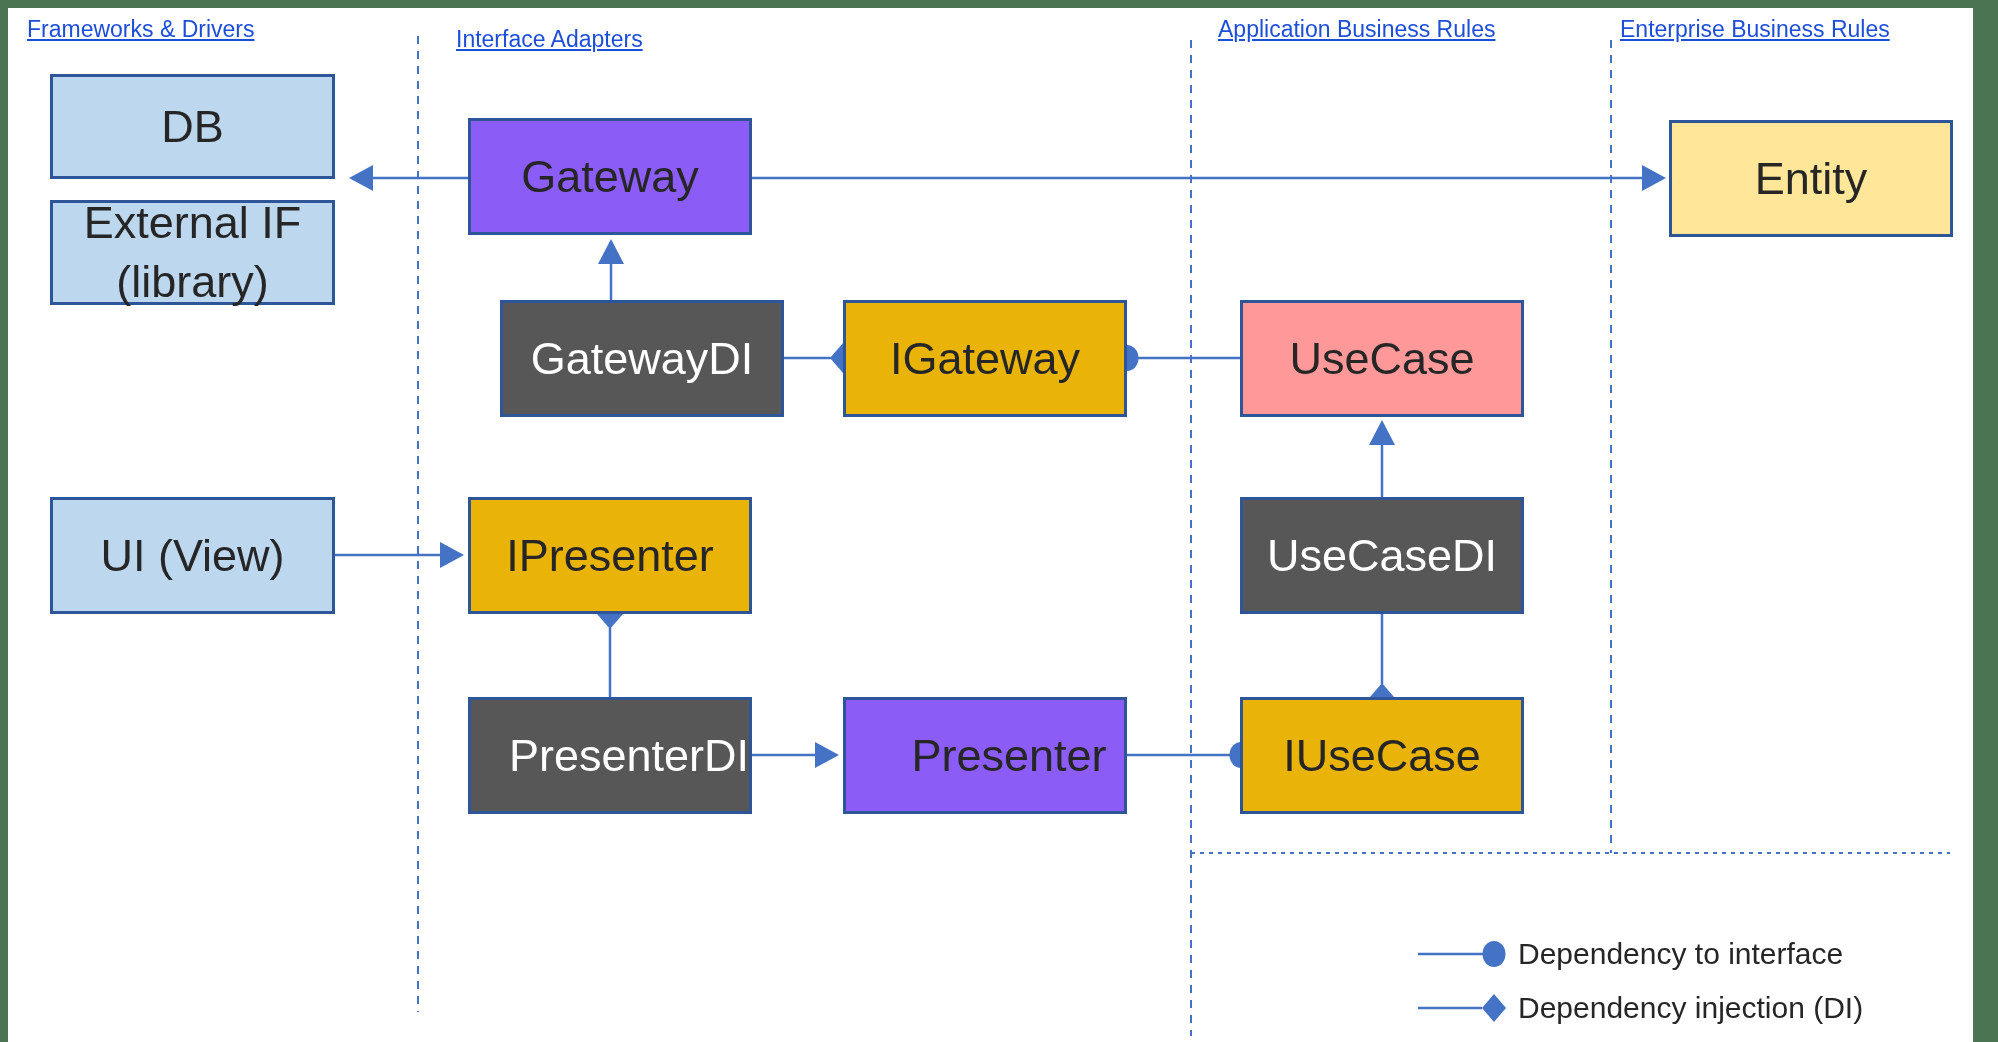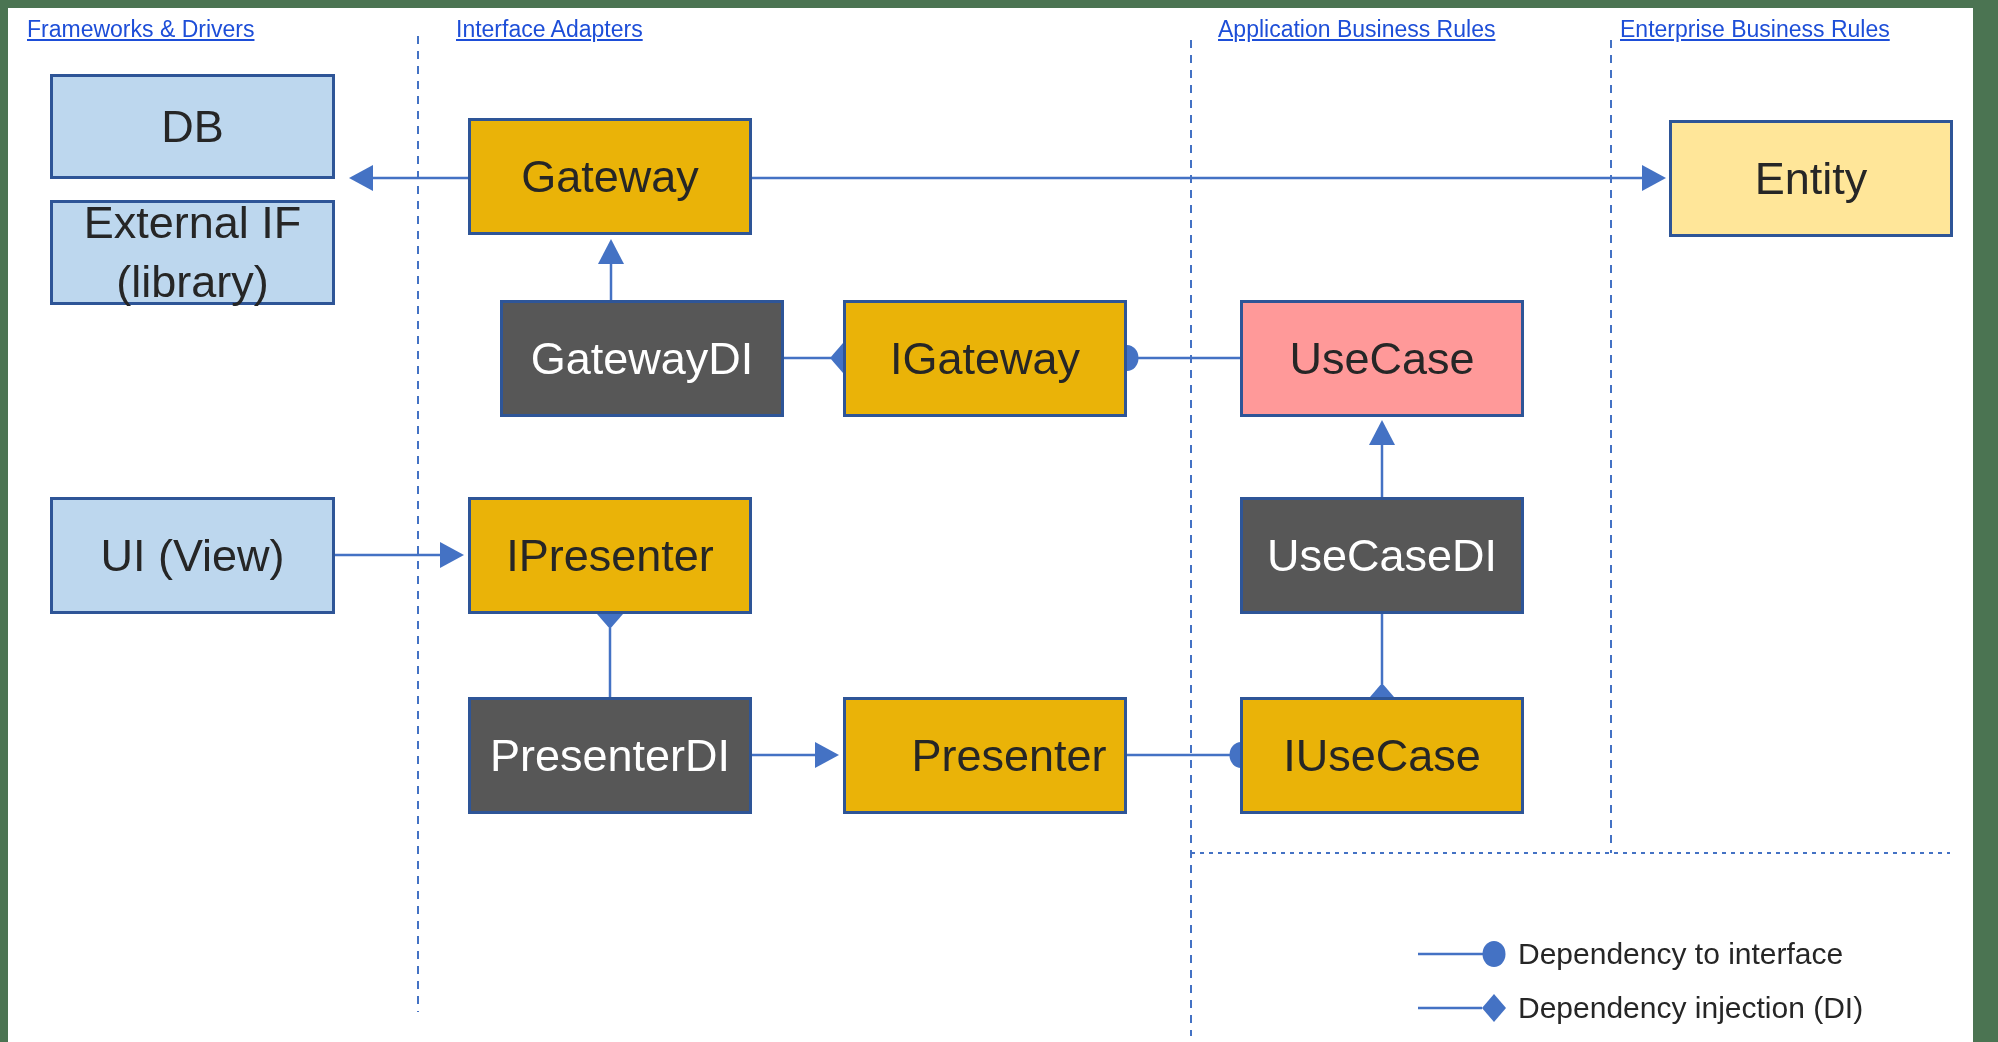--- a/index.html
+++ b/index.html
@@ -13,43 +13,43 @@
   .frame-top    { position:absolute; left:0; top:0; width:1998px; height:8px;  background:#4B7452; }
   .frame-left   { position:absolute; left:0; top:0; width:8px;  height:1042px; background:#4B7452; }
   .frame-right  { position:absolute; right:0; top:0; width:25px; height:1042px; background:#4B7452; }
 
   .layer-title {
     position:absolute; color:#1d4ed8; font-size:23px; line-height:1.32;
     white-space:pre-line;
     text-decoration:underline;
   }
   #t-frameworks { left:27px;  top:14px;  width:380px; }
-  #t-adapters   { left:456px; top:14px;  width:420px; }
+  #t-adapters   { left:456px; top:24px;  width:420px; }
   #t-application{ left:1218px;top:14px;  width:348px; }
   #t-enterprise { left:1620px;top:14px;  width:348px; }
 
   .node {
     position:absolute; display:flex; align-items:center; justify-content:center;
     flex-direction:column; border:3px solid #2E5597; color:#262626;
     font-size:45px; text-align:center;
   }
   .fill-blue  { background:#BDD7EE; }
-  .fill-green { background:#eab308; }
+  .fill-green { background:#8b5cf6; }
   .fill-dark  { background:#575757; color:#FFFFFF; }
   .fill-white { background:#eab308; }
   .fill-pink  { background:#FF9999; }
   .fill-yellow{ background:#FFE699; }
 
   #n-db          { left:50px;   top:74px;  width:285px; height:105px; }
   #n-external-if { left:50px;   top:200px; width:285px; height:105px; line-height:1.3; }
   #n-ui-view     { left:50px;   top:497px; width:285px; height:117px; }
   #n-gateway     { left:468px;  top:118px; width:284px; height:117px; }
   #n-gateway-di  { left:468px;  top:300px; width:284px; height:117px;margin-left:32px; }
   #n-ipresenter  { left:468px;  top:497px; width:284px; height:117px; }
-  #n-presenter-di{ left:468px;  top:697px; width:284px; height:117px; }
+  #n-presenter-di{ left:468px;  top:697px; width:284px; height:117px;align-items:flex-end; }
   #n-igateway    { left:843px;  top:300px; width:284px; height:117px; }
   #n-presenter   { left:843px;  top:697px; width:284px; height:117px;padding-left:48px; }
   #n-usecase     { left:1240px; top:300px; width:284px; height:117px;align-items:center; }
   #n-usecase-di  { left:1240px; top:497px; width:284px; height:117px; }
   #n-iusecase    { left:1240px; top:697px; width:284px; height:117px; }
   #n-entity      { left:1669px; top:120px; width:284px; height:117px; }
 
   #connectors { position:absolute; left:0; top:0; width:1998px; height:1042px; pointer-events:none; }
 
   .legend-item {

